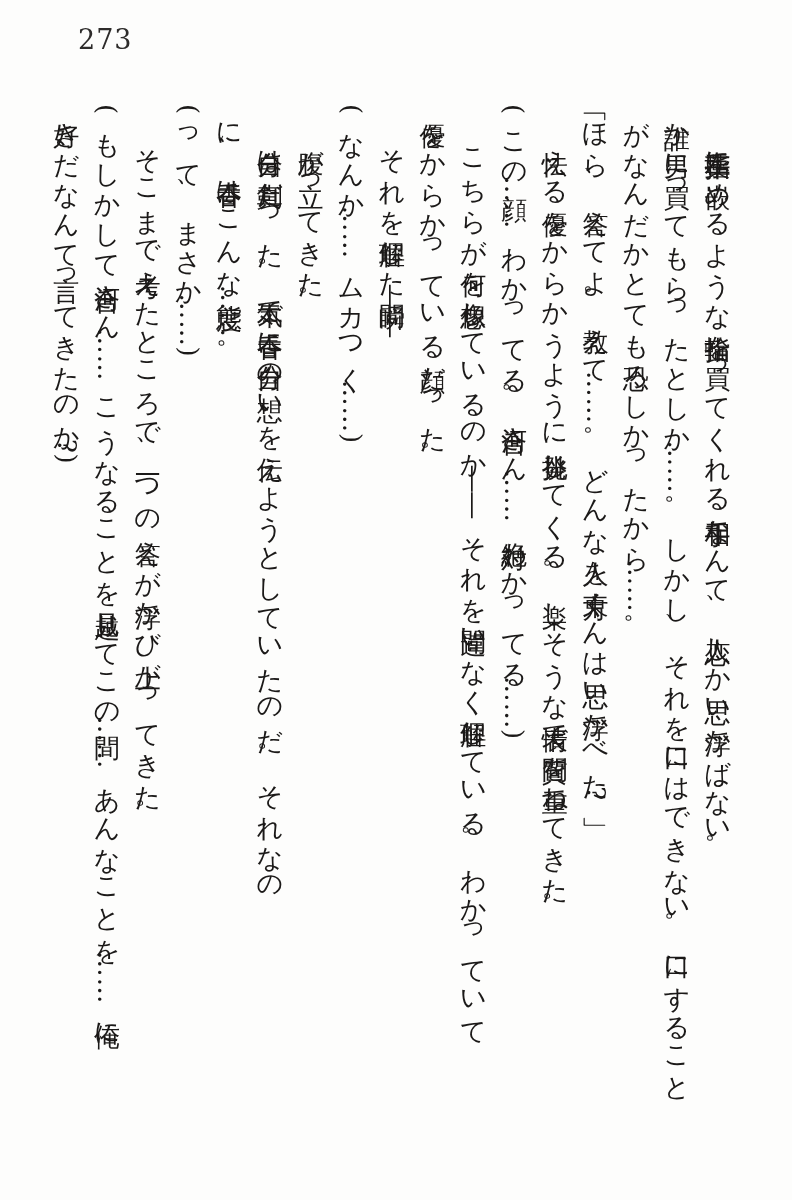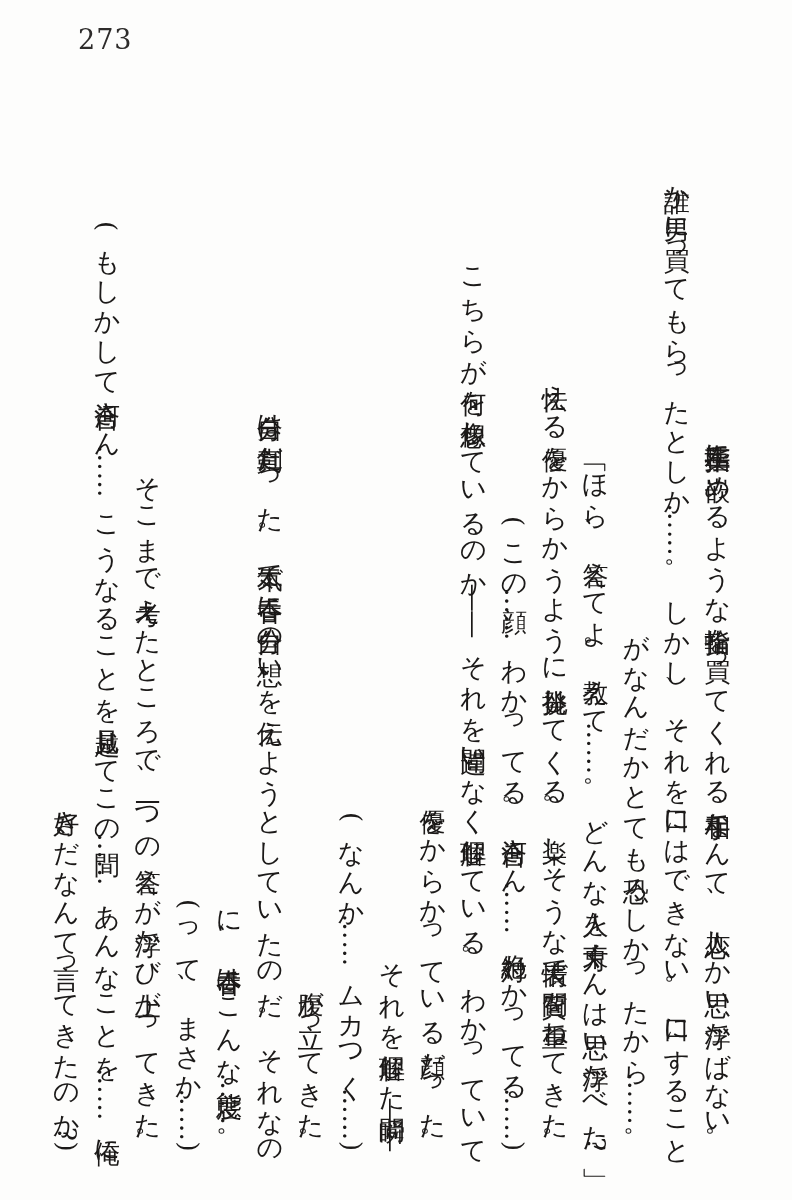--- a/index.html
+++ b/index.html
@@ -9,21 +9,20 @@
     height: 1200px;
     background: #fdfdfc;
   }
   .page {
     position: relative;
     width: 792px;
     height: 1200px;
     background: #fdfdfc;
     overflow: hidden;
     font-family: "DejaVu Serif", "Liberation Serif", serif;
-    text-align: right;
   }
   .page-number {
     position: absolute;
     top: 24px;
     left: 78px;
     font-size: 27px;
     color: #2e2c2b;
     letter-spacing: 1px;
   }
   .text-block {

